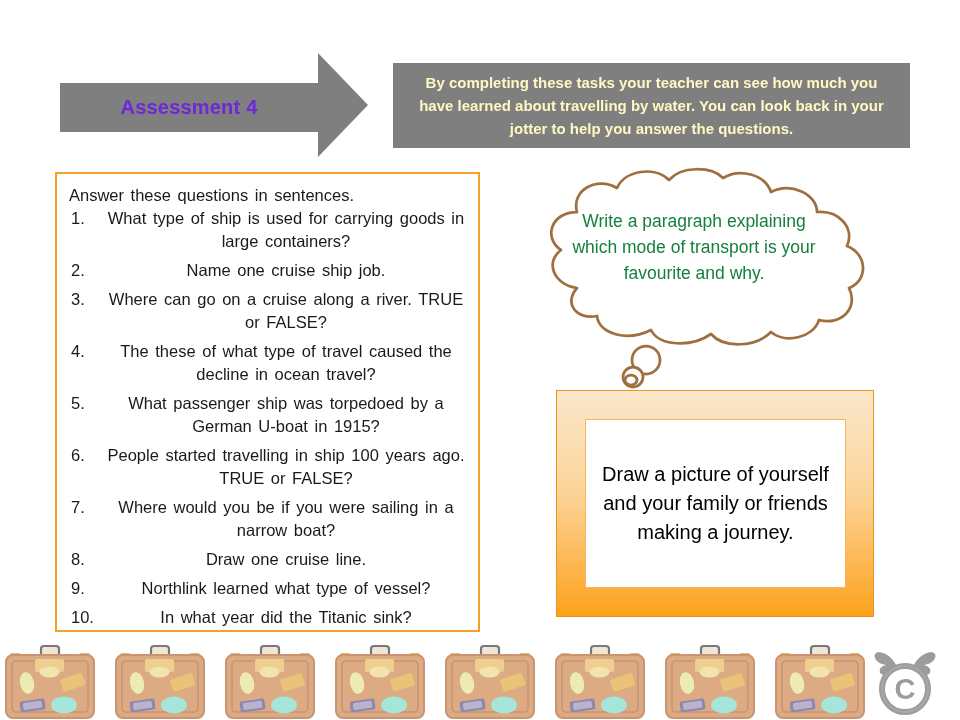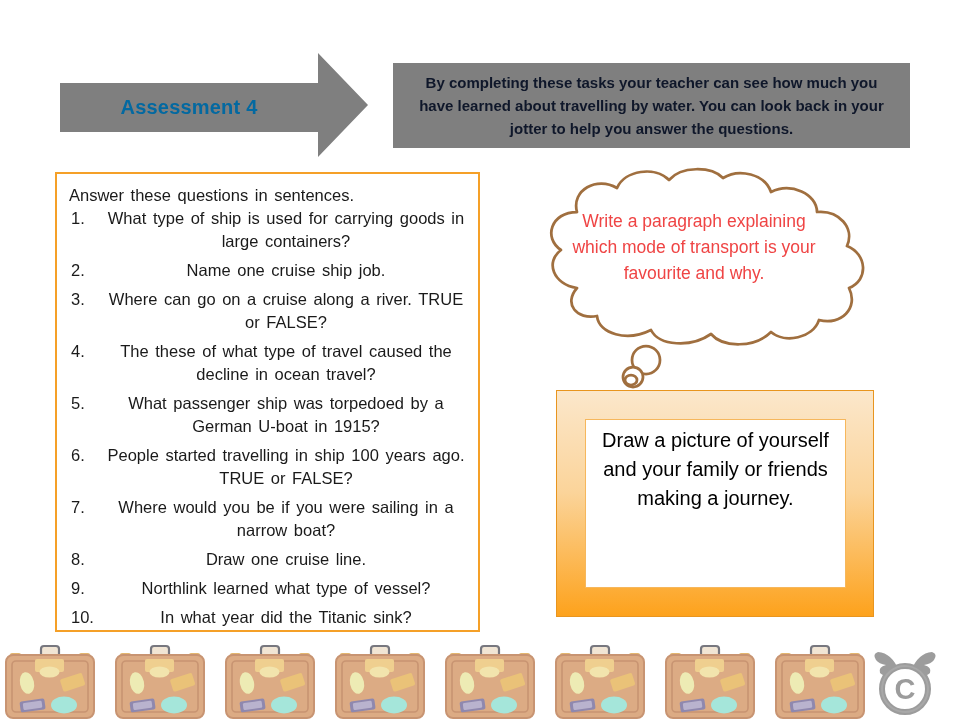--- a/index.html
+++ b/index.html
@@ -4,51 +4,51 @@
 <style>
   * { margin:0; padding:0; box-sizing:border-box; }
   html,body { width:960px; height:720px; background:#ffffff; font-family:"Liberation Sans", sans-serif; }
   .slide { position:relative; width:960px; height:720px; background:#fff; overflow:hidden; }
 
   
   .arrow-wrap { position:absolute; left:60px; top:53px; width:310px; height:105px; }
   .arrow-wrap svg { position:absolute; left:0; top:0; }
   .arrow-label { position:absolute; left:0; top:30px; width:258px; height:49px;
                  display:flex; align-items:center; justify-content:center;
-                 color:#0369a1; font-size:20px; font-weight:bold; letter-spacing:.2px; }
+                 color:#6d28d9; font-size:20px; font-weight:bold; letter-spacing:.2px; }
 
   
   .info-box { position:absolute; left:393px; top:63px; width:517px; height:85px;
-              background:#7f7f7f; color:#0f172a; font-weight:bold; font-size:15px;
+              background:#7f7f7f; color:#fef9c3; font-weight:bold; font-size:15px;
               line-height:23px; text-align:center; display:flex; align-items:center;
               justify-content:center; padding:4px 14px; }
 
   
   .question-box { position:absolute; left:55px; top:172px; width:425px; height:460px;
                   border:2px solid #F5A028; background:#fff; padding:10px 12px 8px 12px;
                   font-size:16.5px; color:#1a1a1a; }
   .q-intro { line-height:23px; word-spacing:2px; }
   ol.questions { list-style:none; counter-reset:q;text-align:center; }
   ol.questions li { counter-increment:q; position:relative; padding-left:37px;
                     margin-bottom:6px; line-height:23px; word-spacing:2px; }
   ol.questions li::before { content:counter(q) "."; position:absolute; left:2px; }
 
   
   .cloud { position:absolute; left:525px; top:166px; width:365px; height:232px; }
   .cloud svg { position:absolute; left:0; top:0; }
   .cloud-text { position:absolute; left:38px; top:42px; width:262px; text-align:center;
-                color:#ef4444; font-size:17.5px; line-height:26px; }
+                color:#15803d; font-size:17.5px; line-height:26px; }
 
   
   .draw-box { position:absolute; left:556px; top:390px; width:318px; height:227px;
               border:1px solid #E8951F;
               background:linear-gradient(180deg,#FBE7CB 0%,#FBD49A 45%,#FDA21C 100%); }
   .draw-inner { position:absolute; left:28px; top:28px; right:27px; bottom:28px;
                 background:#ffffff; border:1.5px solid #F6B75C;
-                display:flex; justify-content:center;
+                display:flex; align-items:center; justify-content:center;
                 text-align:center; color:#000; font-size:20px; line-height:29px;
                 padding:6px 10px; }
 
   
   .suitcase-row { position:absolute; left:0; top:644px; width:960px; height:76px; }
   .suitcase { position:absolute; top:0; width:92px; height:76px; }
   .logo { position:absolute; left:866px; top:645px; width:78px; height:74px; }
   .hidden-defs { position:absolute; width:0; height:0; overflow:hidden; }
 </style>
 </head>

